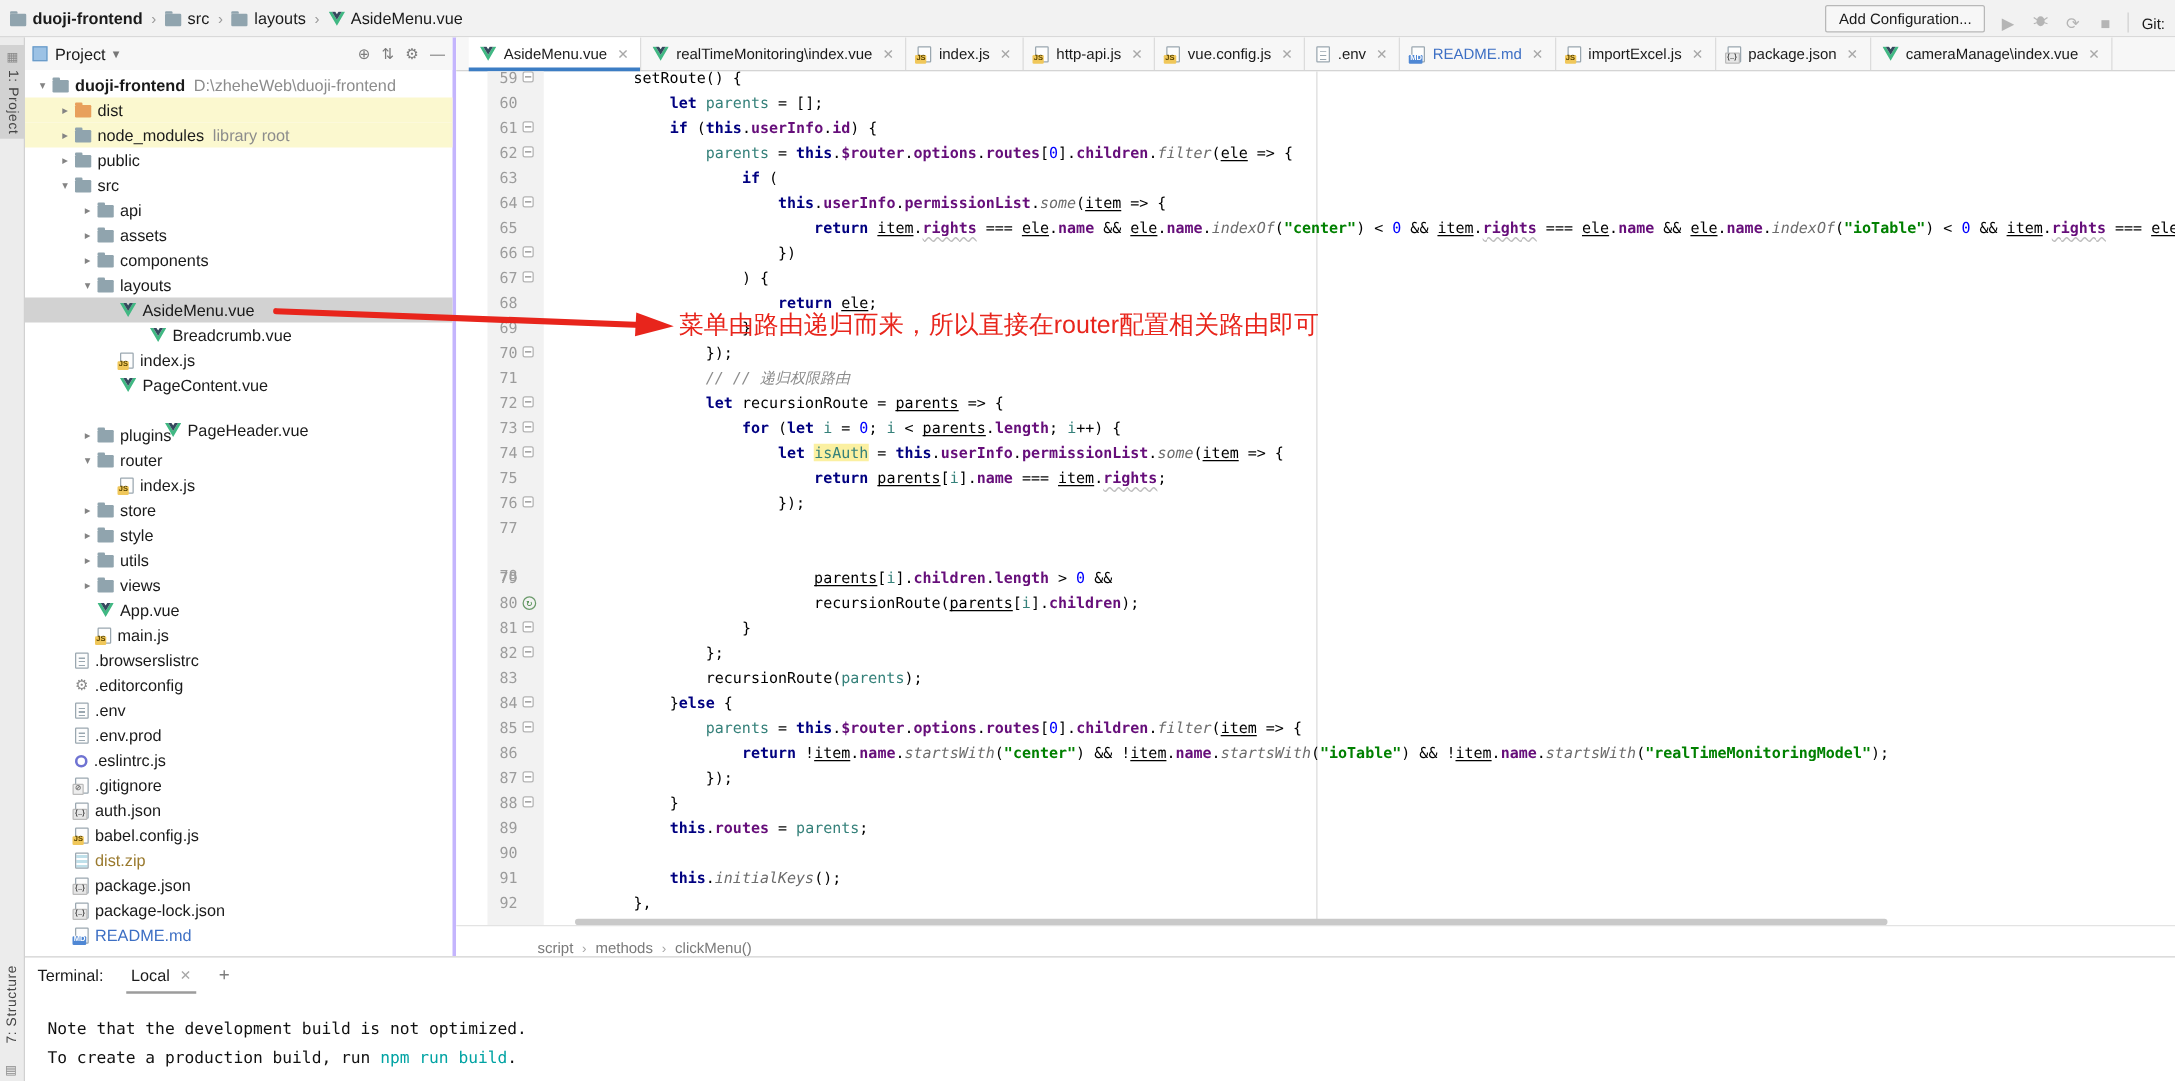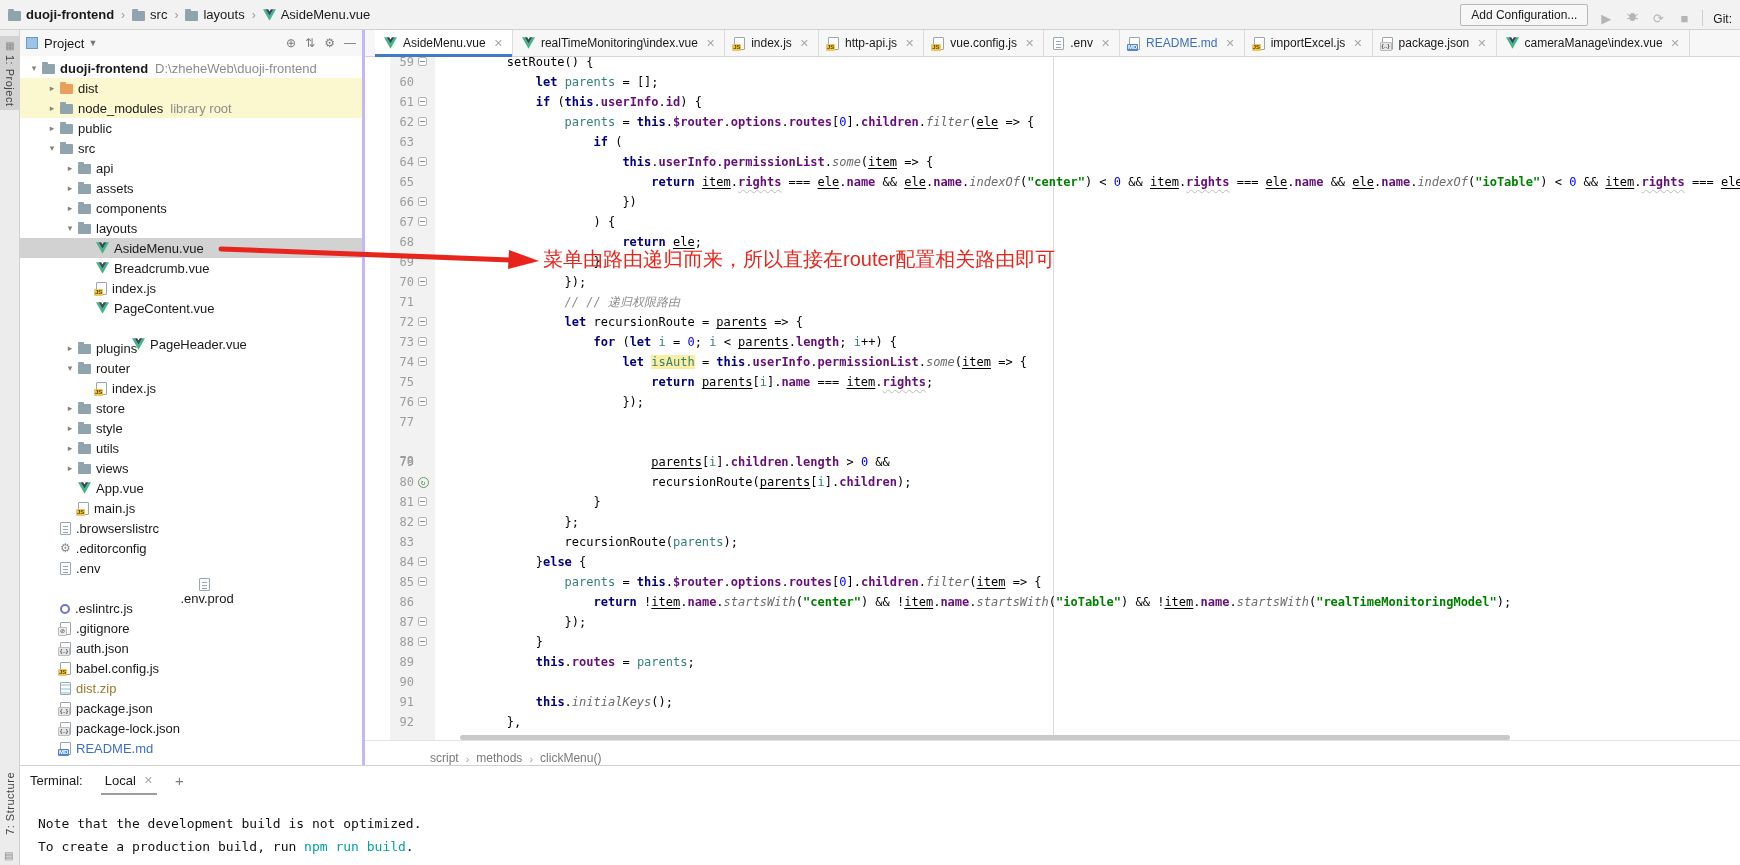--- a/index.html
+++ b/index.html
@@ -249,21 +249,21 @@
       <div class="tree-row sel" style="top: 208px; padding-left: 60px;">
         <span class="tree-arrow"></span>
         <span class="ic ic-vue">
           <svg width="13" height="12" viewBox="0 0 24 21">
             <path fill="#41b883" d="M0 0h4.8L12 12 19.2 0H24L12 21z"></path>
             <path fill="#35495e" d="M4.8 0H9.6L12 4 14.4 0h4.8L12 12z"></path>
           </svg>
         </span>
         <span class="tree-label">AsideMenu.vue</span>
       </div>
-      <div class="tree-row" style="top: 228px; padding-left: 60px;">
+      <div class="tree-row" style="top: 228px; padding-left: 84px;">
         <span class="tree-arrow"></span>
         <span class="ic ic-vue">
           <svg width="13" height="12" viewBox="0 0 24 21">
             <path fill="#41b883" d="M0 0h4.8L12 12 19.2 0H24L12 21z"></path>
             <path fill="#35495e" d="M4.8 0H9.6L12 4 14.4 0h4.8L12 12z"></path>
           </svg>
         </span>
         <span class="tree-label">Breadcrumb.vue</span>
       </div>
       <div class="tree-row" style="top: 248px; padding-left: 60px;">
@@ -355,21 +355,21 @@
       <div class="tree-row" style="top: 508px; padding-left: 24px;">
         <span class="tree-arrow"></span>
         <span class="ic ic-gear">⚙</span>
         <span class="tree-label">.editorconfig</span>
       </div>
       <div class="tree-row" style="top: 528px; padding-left: 24px;">
         <span class="tree-arrow"></span>
         <span class="ic ic-file txt"></span>
         <span class="tree-label">.env</span>
       </div>
-      <div class="tree-row" style="top: 548px; padding-left: 24px; flex-direction: column;">
+      <div class="tree-row" style="top: 548px; padding-left: 24px;">
         <span class="tree-arrow"></span>
         <span class="ic ic-file txt"></span>
         <span class="tree-label">.env.prod</span>
       </div>
       <div class="tree-row" style="top: 568px; padding-left: 24px;">
         <span class="tree-arrow"></span>
         <span class="ic ic-eslint"></span>
         <span class="tree-label">.eslintrc.js</span>
       </div>
       <div class="tree-row" style="top: 588px; padding-left: 24px;">

